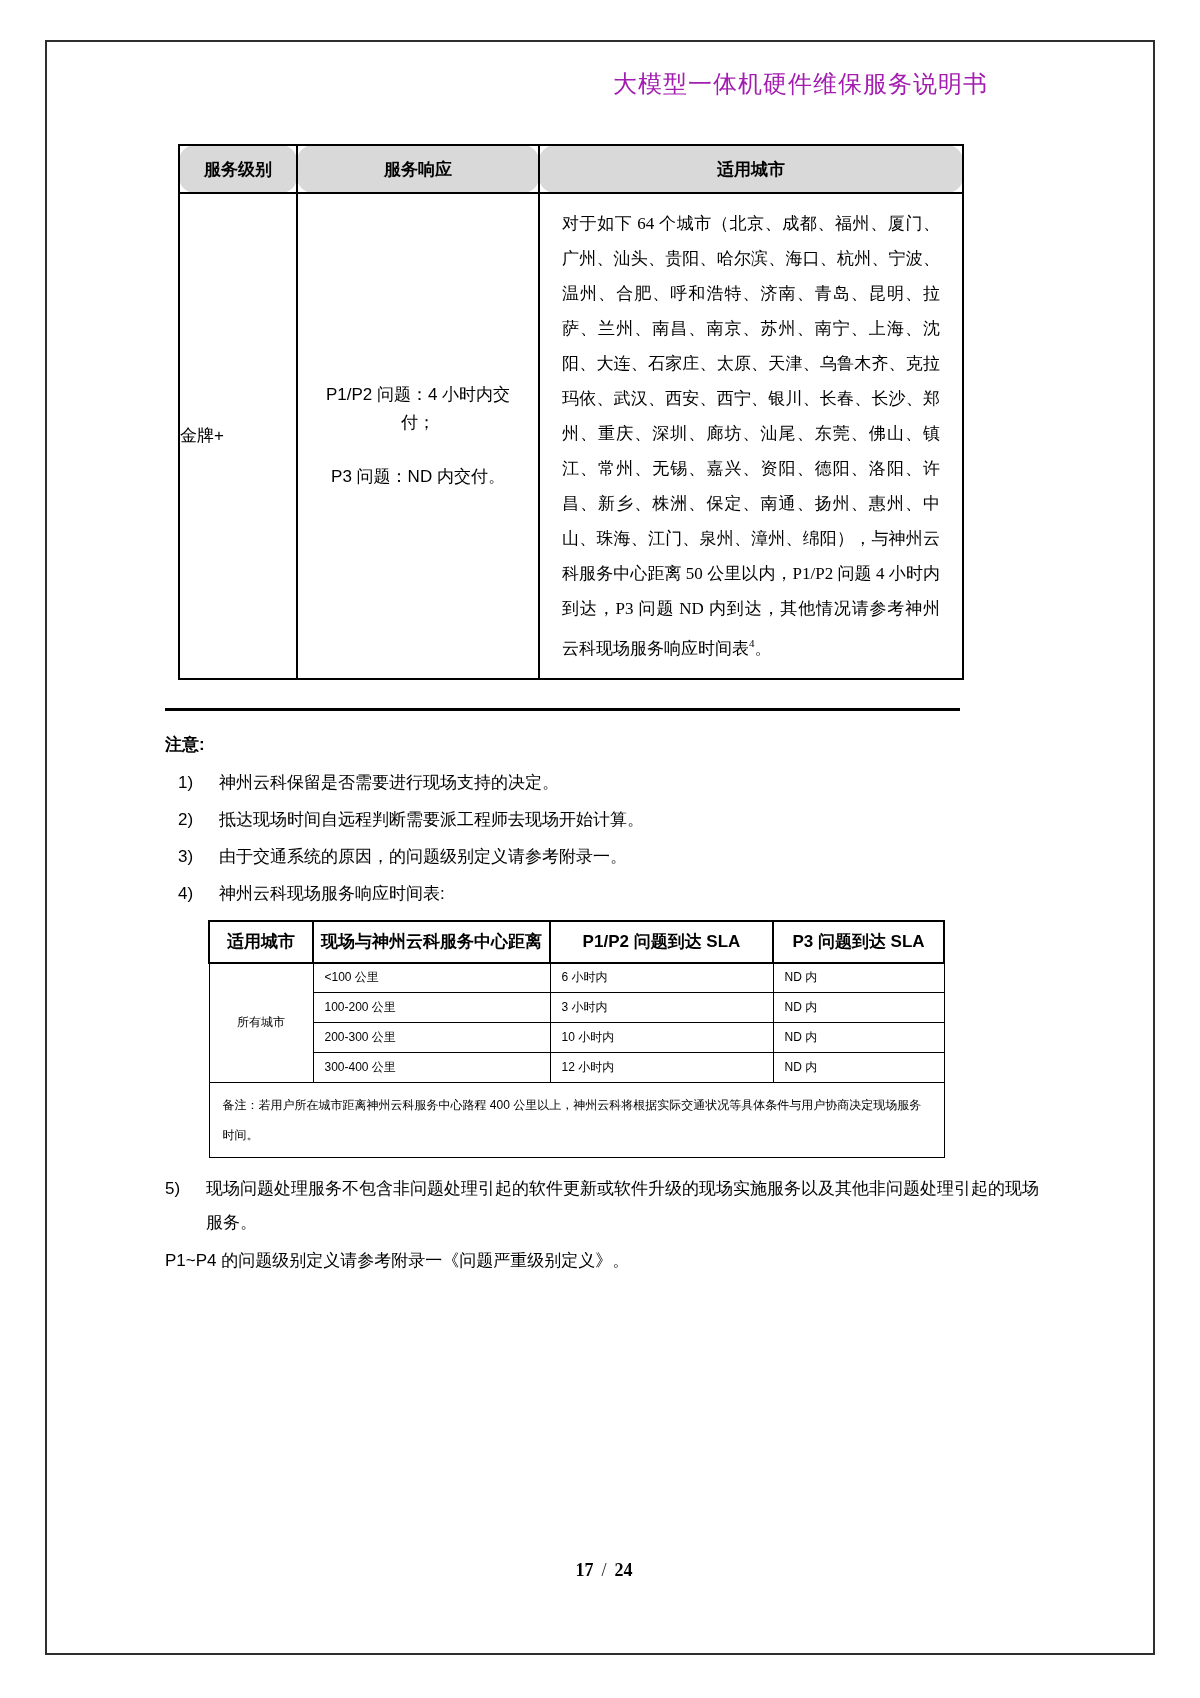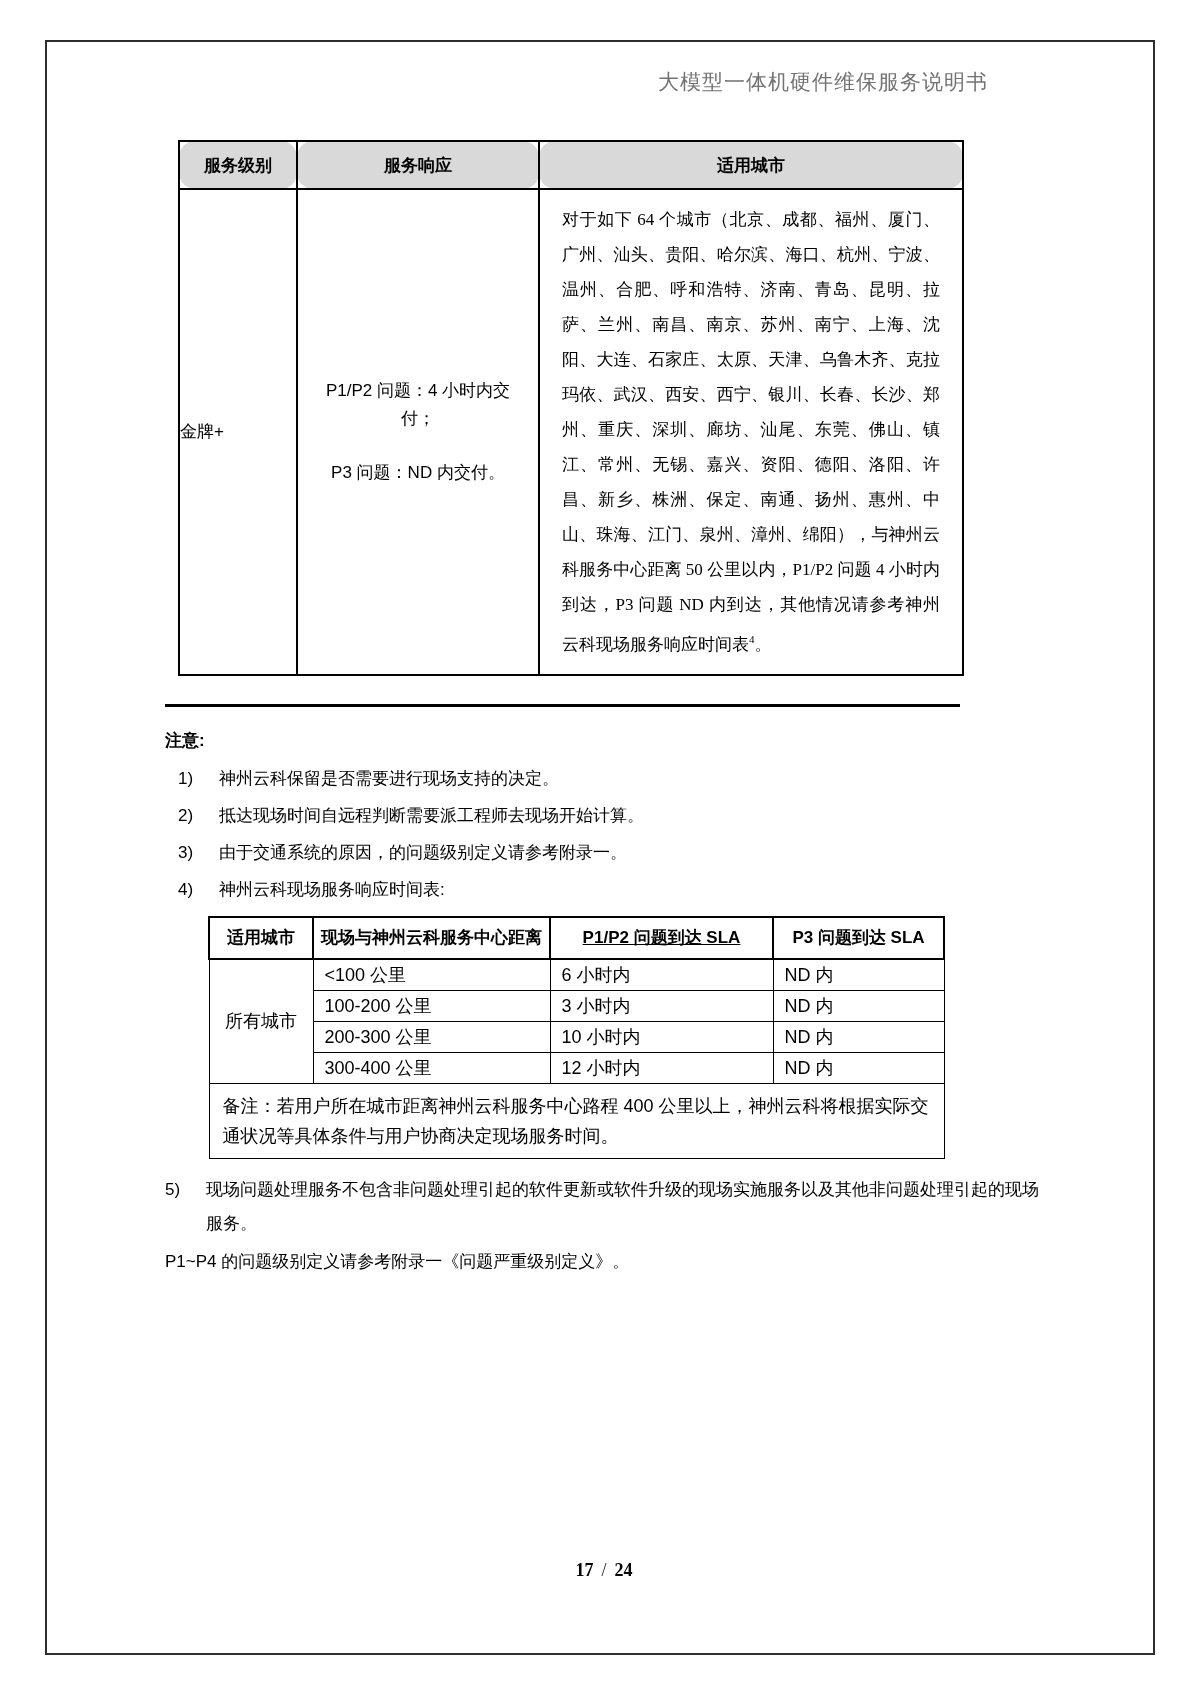--- a/index.html
+++ b/index.html
@@ -6,21 +6,21 @@
   html,body { width:1200px; height:1698px; background:#ffffff; }
   body { font-family:"Liberation Sans", sans-serif; color:#000; position:relative; }
   .frame {
     position:absolute; left:45px; top:40px; width:1110px; height:1615px;
     border:2px solid #2e2e2e; background:#fff;
   }
   .content { position:absolute; left:165px; top:68px; width:875px; }
 
   .doc-header {
     text-align:right; padding-right:52px;
-    font-family:"Liberation Serif", serif; font-size:21px; color:#737373;
+    font-family:"Liberation Serif", serif; font-size:24px; color:#a21caf;
     letter-spacing:1px; margin-bottom:44px;
   }
   .section-title { font-size:21px; font-weight:bold; margin-bottom:36px; letter-spacing:0.5px; }
   .section-title .num { margin-right:10px; }
 
   
   table { border-collapse:collapse; table-layout:fixed; }
   .t1 { width:784px; margin-left:13px; }
   .t1 th, .t1 td { border:2px solid #000; }
   .t1 th {
@@ -42,24 +42,24 @@
 
   
   .notes-title { font-size:17px; font-weight:bold; margin-top:22px; margin-bottom:16px; }
   .note-item { display:flex; margin-left:13px; margin-bottom:15px; font-size:17px; line-height:22px; }
   .note-item .n-num { width:41px; flex:0 0 41px; }
 
   
   .t2 { width:698px; margin-left:43px; margin-top:2px; }
   .t2 th { border:2px solid #000; font-size:17px; font-weight:bold; text-align:center;
            vertical-align:middle; padding:7px 6px; line-height:26px; }
-  .t2 td { border:1px solid #000; font-size:18px; vertical-align:middle; }
+  .t2 td { border:1px solid #000; font-size:12px; vertical-align:middle; }
   .t2 .col-c1 { width:104px; }
   .t2 .col-c2 { width:237px; }
-  .t2 .col-c3 { width:223px;text-decoration:underline; }
+  .t2 .col-c3 { width:223px; }
   .t2 .col-c4 { width:171px; }
   .t2 .td-cell { padding:3px 11px; height:30px; text-align:left; }
   .t2 .td-group { text-align:center; }
   .t2 .td-remark { padding:7px 13px; line-height:30px; text-align:left; }
 
   
   .note5 { display:flex; margin-top:14px; font-size:17px; line-height:34px; width:880px; }
   .note5 .n-num { width:41px; flex:0 0 41px; }
   .appendix-note { margin-top:6px; font-size:17px; line-height:30px; }
 

